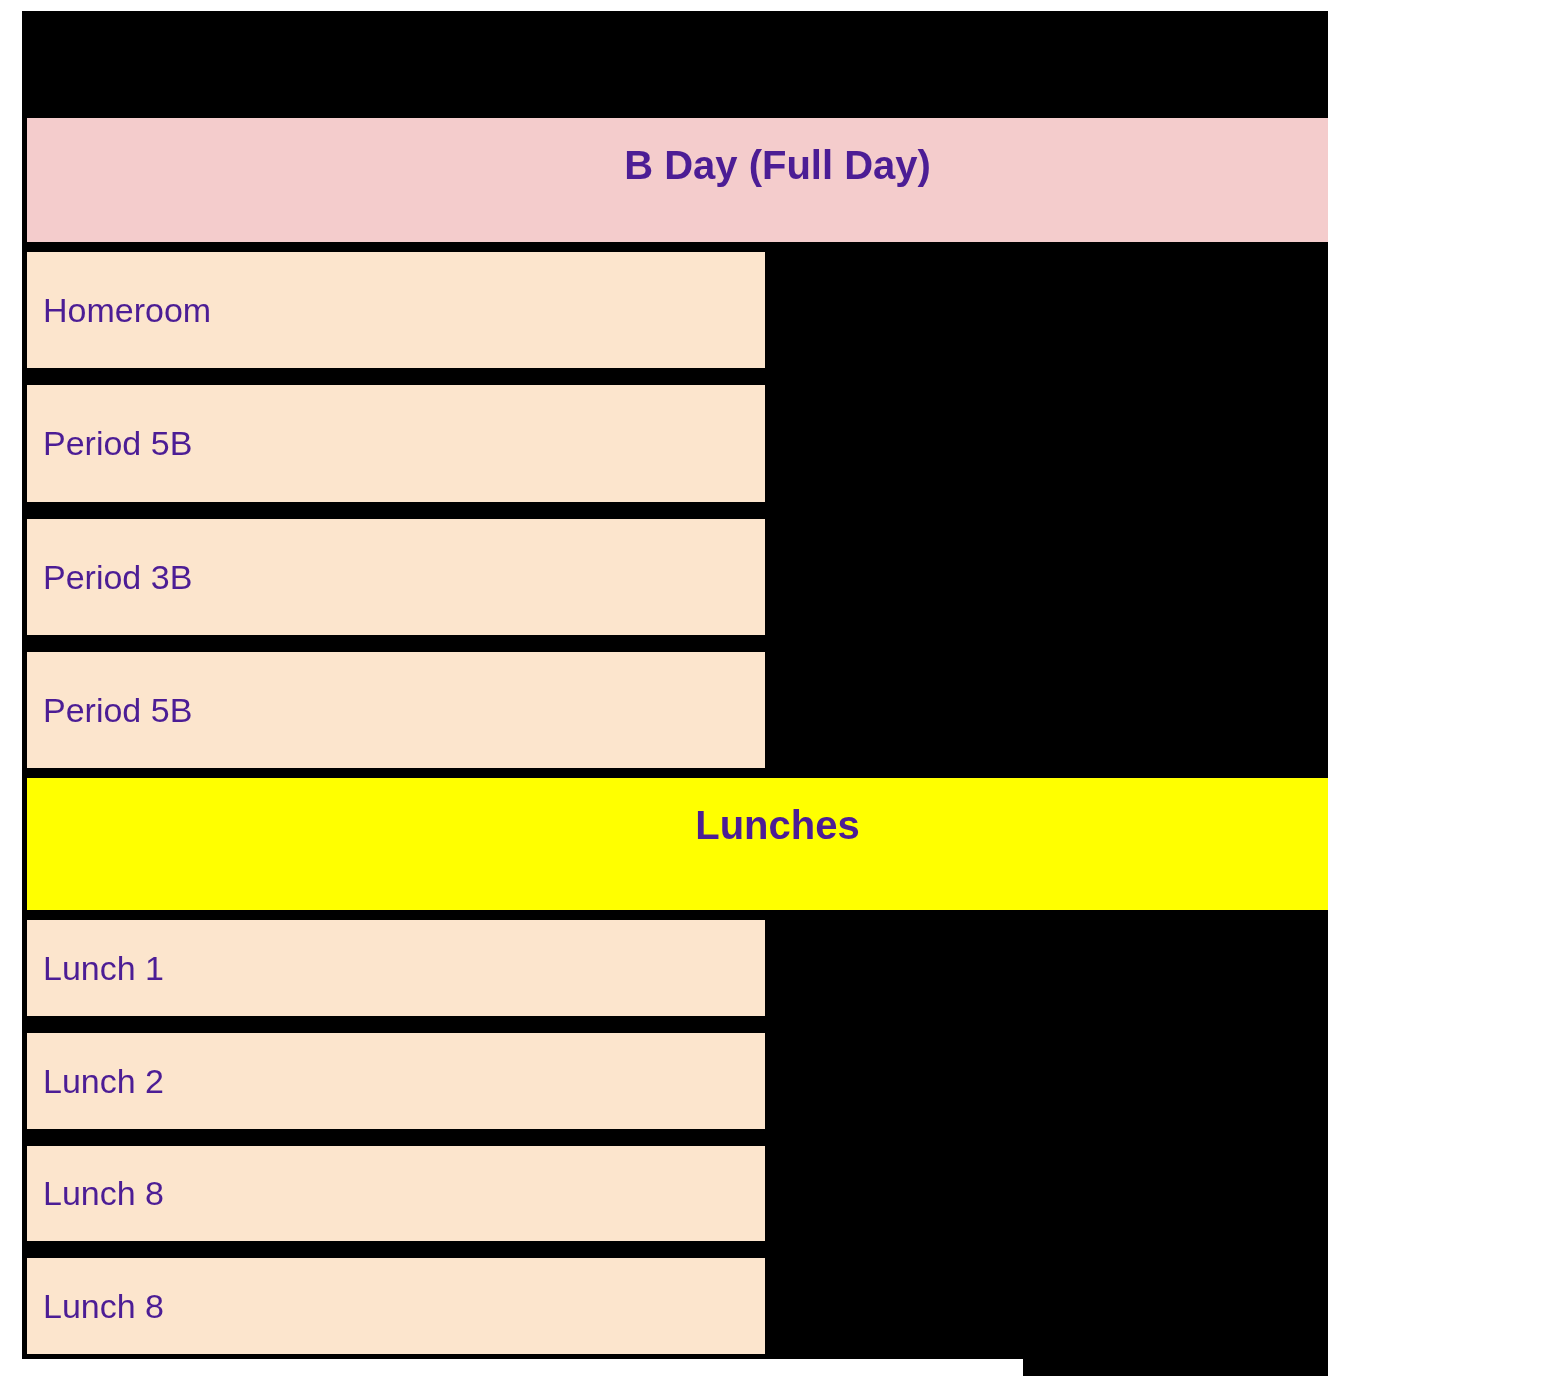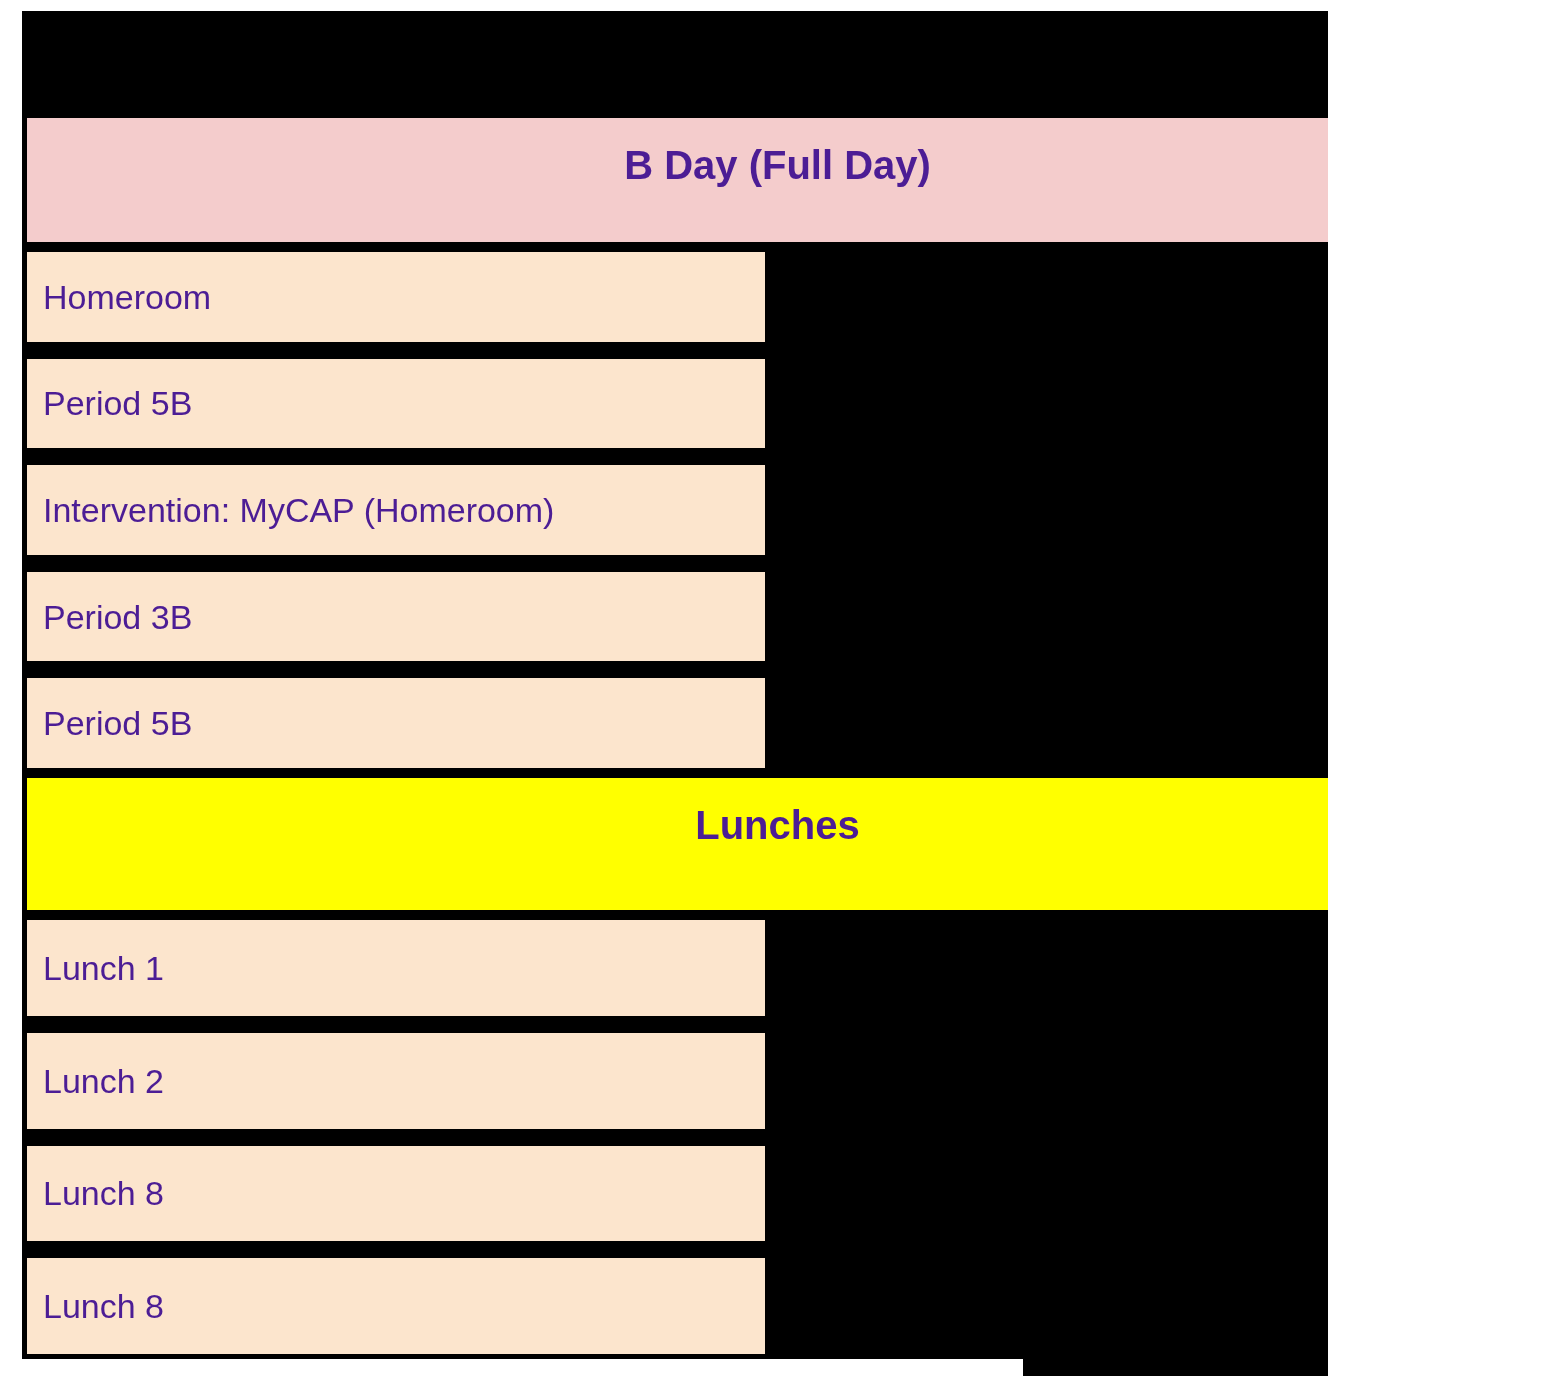--- a/index.html
+++ b/index.html
@@ -90,23 +90,20 @@
   </div>
 
   <div class="cell-stack period-stack">
     <div class="cell">
       <span>Homeroom</span>
     </div>
     <div class="cell">
       <span>Period 5B</span>
     </div>
     <div class="cell">
-      <span>Intervention: MyCAP (Homeroom)</span>
-    </div>
-    <div class="cell">
       <span>Period 3B</span>
     </div>
     <div class="cell">
       <span>Period 5B</span>
     </div>
   </div>
 
   <div class="banner-row lunch-header-row">
     <span>Lunches</span>
   </div>

